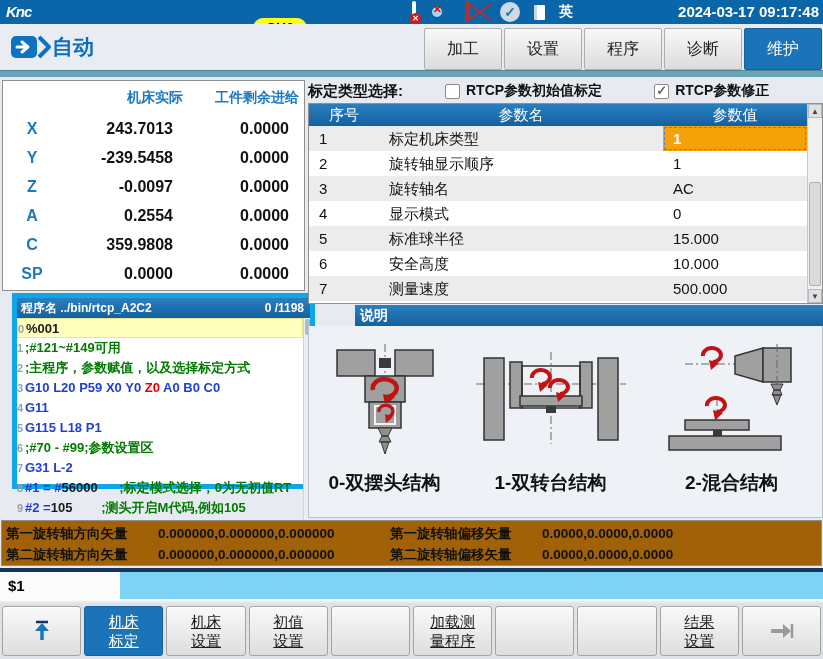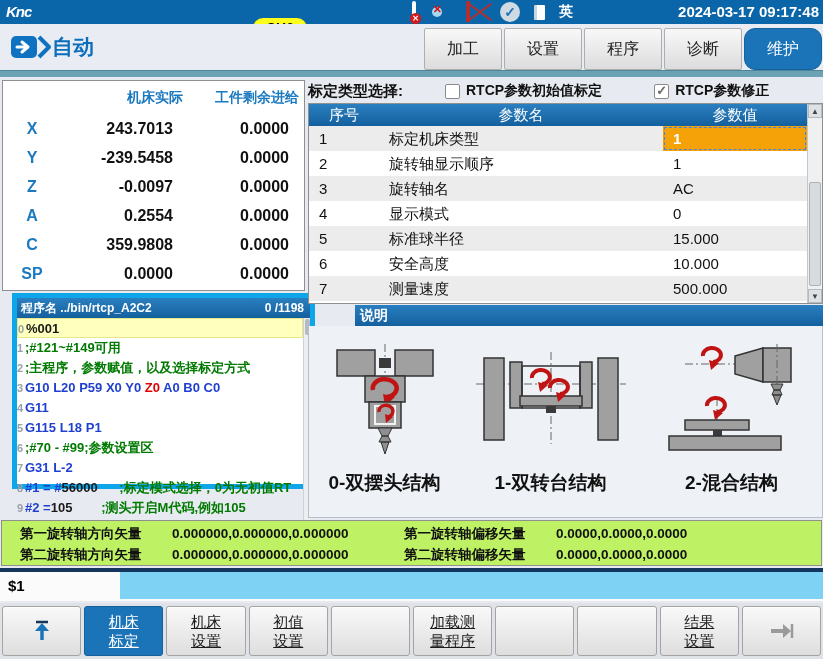--- a/index.html
+++ b/index.html
@@ -24,21 +24,21 @@
   .bookicon { width:11px; height:15px; background:#fff; border-radius:1px; border-left:3px solid #c9d6e0; }
   .lang { color:#fff; font-size:14px; font-weight:bold; }
   .datetime { position:absolute; right:4px; top:3px; color:#fff; font-size:15px; font-weight:bold; }
 
   
   .navbar { position:absolute; top:24px; left:0; right:0; height:46px; background:#e9edf3; }
   .modewrap { position:absolute; left:10px; top:9px; display:flex; align-items:center; gap:0; }
   .modelabel { font-size:21px; font-weight:bold; color:#0a6ebd; }
   .tabs { position:absolute; right:1px; top:4px; display:flex; gap:2px; }
   .tab { width:78px; height:42px; background:linear-gradient(#f8f8f8,#dcdcdc); border:1px solid #aeaeae; border-radius:2px; font-size:16px; color:#222; display:flex; align-items:center; justify-content:center; cursor:pointer; }
-  .tab.active { background:#1b74b8; color:#fff; border-color:#15619b;border-radius:11px; }
+  .tab.active { background:#1b74b8; color:#fff; border-color:#15619b; }
   .tealsep { position:absolute; top:70px; left:0; right:0; height:7px; background:#6ba3b5; border-top:1px solid #4d8699; }
 
   
   .axis-panel { position:absolute; left:2px; top:80px; width:303px; height:211px; background:#fff; border:1px solid #8f8f8f; padding-top:4px; }
   .axis-grid { display:grid; grid-template-columns:58px 122px 116px; }
   .axis-grid div { height:29px; line-height:29px; }
   .axis-head { color:#1b79c0; font-size:14px; font-weight:bold; text-align:right; height:25px !important; line-height:25px !important; }
   .axis-name { color:#1b79c0; font-size:16px; font-weight:bold; text-align:center; }
   .axis-val { font-size:16px; font-weight:bold; color:#111; text-align:right; padding-right:10px; }
 
@@ -77,21 +77,21 @@
   .pt-arrow.up { top:0; } .pt-arrow.down { bottom:0; }
   .pt-thumb { position:absolute; left:1px; top:78px; width:12px; height:104px; background:#d8dbde; border:1px solid #aeb2b6; border-radius:2px; }
 
   
   .desc-bar { position:absolute; left:320px; top:305px; width:468px; height:21px; background:linear-gradient(#2a7fc0,#14609e); color:#fff; font-size:14px; font-weight:bold; line-height:21px; padding-left:5px;margin-left:35px; }
   .desc-area { position:absolute; left:308px; top:326px; width:515px; height:192px; background:#eef2f7; border:1px solid #b6c0ca; border-top:none; display:flex; justify-content:space-around; align-items:flex-start; padding-top:18px; }
   .diagram { display:flex; flex-direction:column; align-items:center; }
   .diag-label { font-size:19px; font-weight:bold; color:#111; margin-top:6px; }
 
   
-  .vector-panel { position:absolute; left:1px; top:520px; width:821px; height:46px; background:#bef264; border:1px solid #8f8f8f; padding:2px 0 0 18px; }
+  .vector-panel { position:absolute; left:1px; top:520px; width:821px; height:46px; background:#a16207; border:1px solid #8f8f8f; padding:2px 0 0 4px; }
   .vec-row { display:grid; grid-template-columns:152px 232px 152px 1fr; height:21px; align-items:center; font-size:13.5px; font-weight:600; color:#111; }
 
   .navy-line { position:absolute; top:568px; left:0; right:0; height:4px; background:#14365e; }
 
   
   .cmd-row { position:absolute; top:572px; left:0; right:0; height:29px; background:#fbfbfb; }
   .cmd-prompt { position:absolute; left:0; top:0; width:120px; height:29px; font-size:15px; font-weight:bold; color:#000; line-height:27px; padding-left:8px; }
   .cmd-input { position:absolute; left:120px; right:0; top:0; height:27px; background:#7ed3f5; cursor:text; }
 
   

